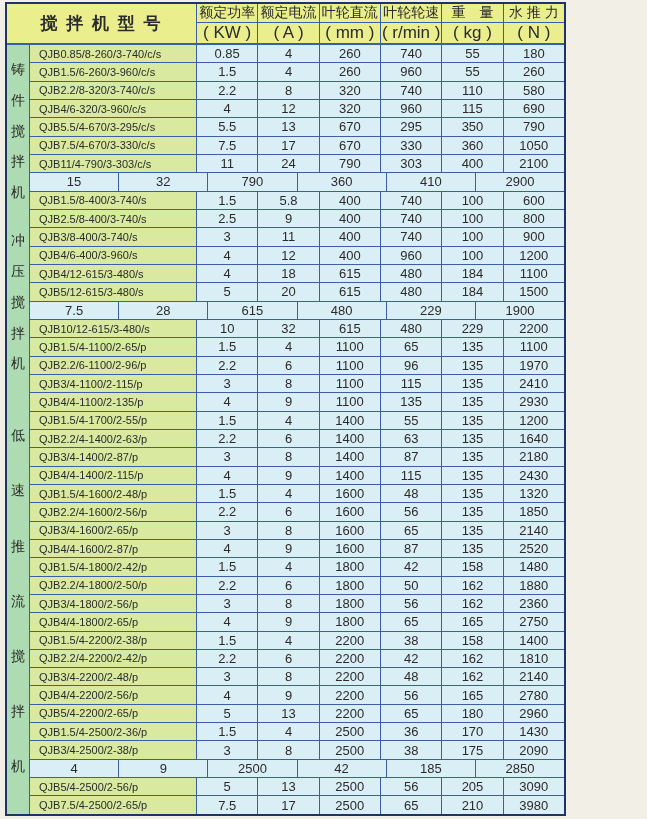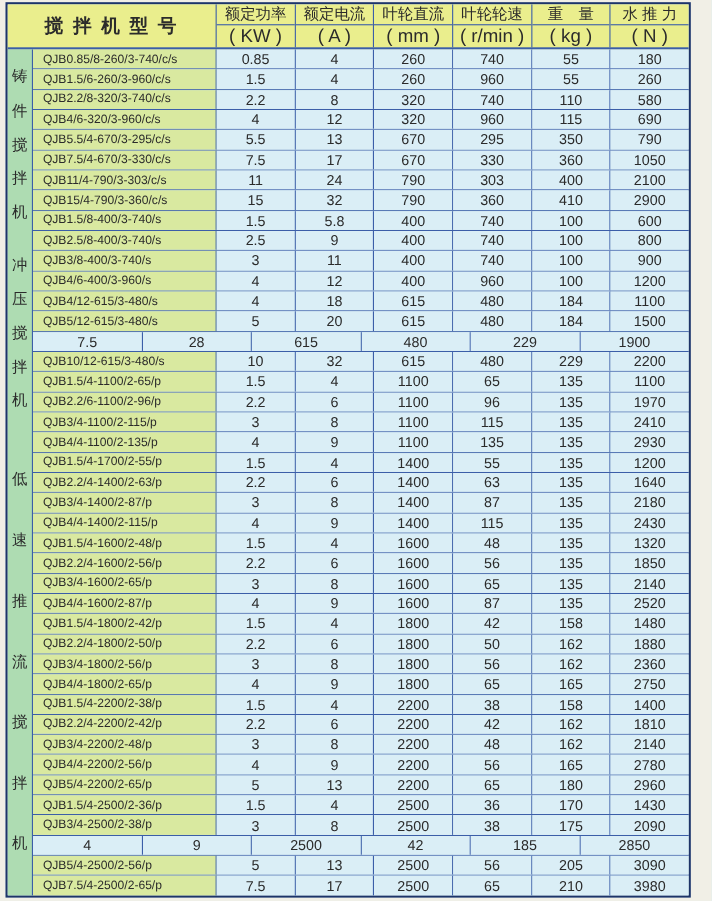--- a/index.html
+++ b/index.html
@@ -5,21 +5,21 @@
   html,body{margin:0;padding:0;}
   body{
     width:647px;height:819px;
     background:var(--page-bg,#f1efe6);
     font-family:"Liberation Sans","DejaVu Sans",sans-serif;
     color:var(--text,#2b2b2b);
     position:relative;overflow:hidden;
   }
   .spec-table{
     position:absolute;left:5px;top:2px;
-    width:623px;height:814px;
+    width:561px;height:814px;
     border:2px solid var(--outer-border,#1e3468);
     box-sizing:border-box;
     display:flex;flex-direction:column;
     background:var(--data-bg,#daeef6);
   }
   *,*:before,*:after{box-sizing:border-box;}
 
   
   .header-row{
     height:41px;flex:0 0 41px;
@@ -200,21 +200,20 @@
         <div class="row">
           <div class="model-cell">QJB11/4-790/3-303/c/s</div>
           <div class="val-cell">11</div>
           <div class="val-cell">24</div>
           <div class="val-cell">790</div>
           <div class="val-cell">303</div>
           <div class="val-cell">400</div>
           <div class="val-cell">2100</div>
         </div>
         <div class="row">
-          <div class="model-cell">QJB15/4-790/3-360/c/s</div>
           <div class="val-cell">15</div>
           <div class="val-cell">32</div>
           <div class="val-cell">790</div>
           <div class="val-cell">360</div>
           <div class="val-cell">410</div>
           <div class="val-cell">2900</div>
         </div>
         <div class="row">
           <div class="model-cell">QJB1.5/8-400/3-740/s</div>
           <div class="val-cell">1.5</div>

